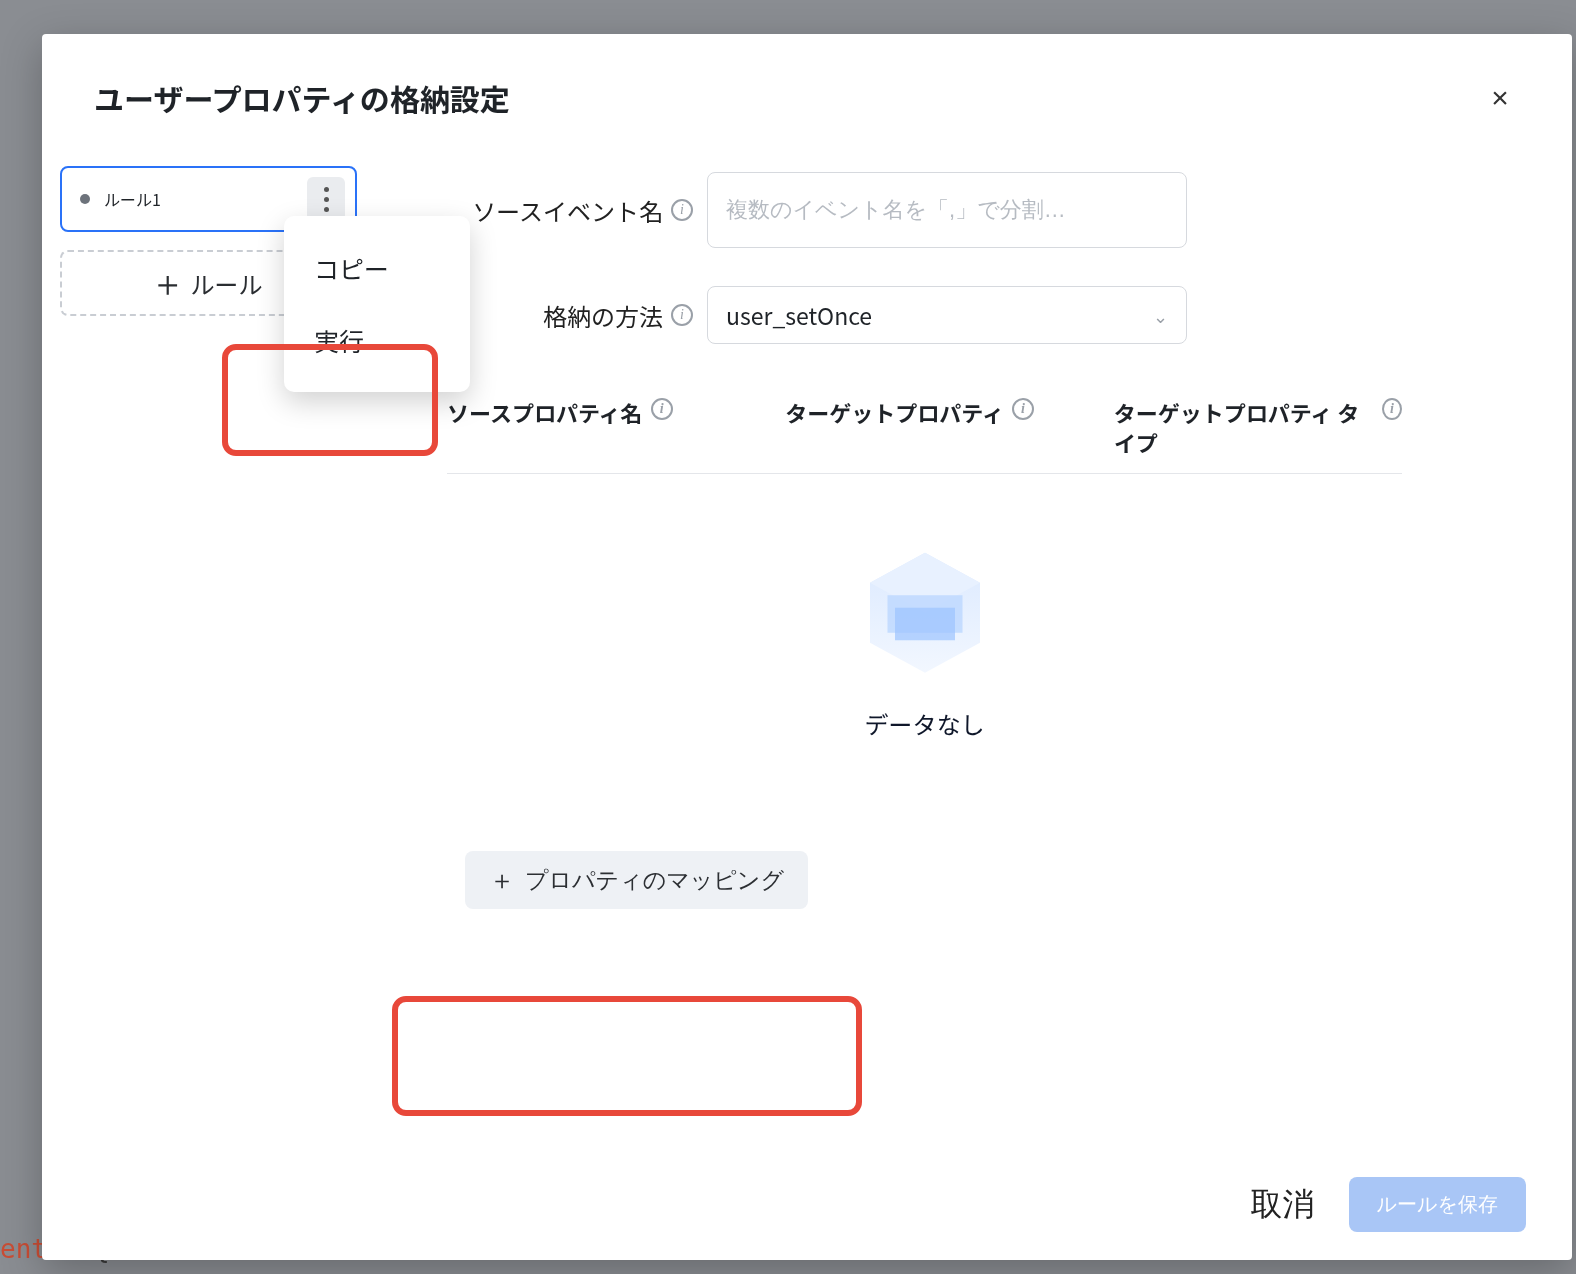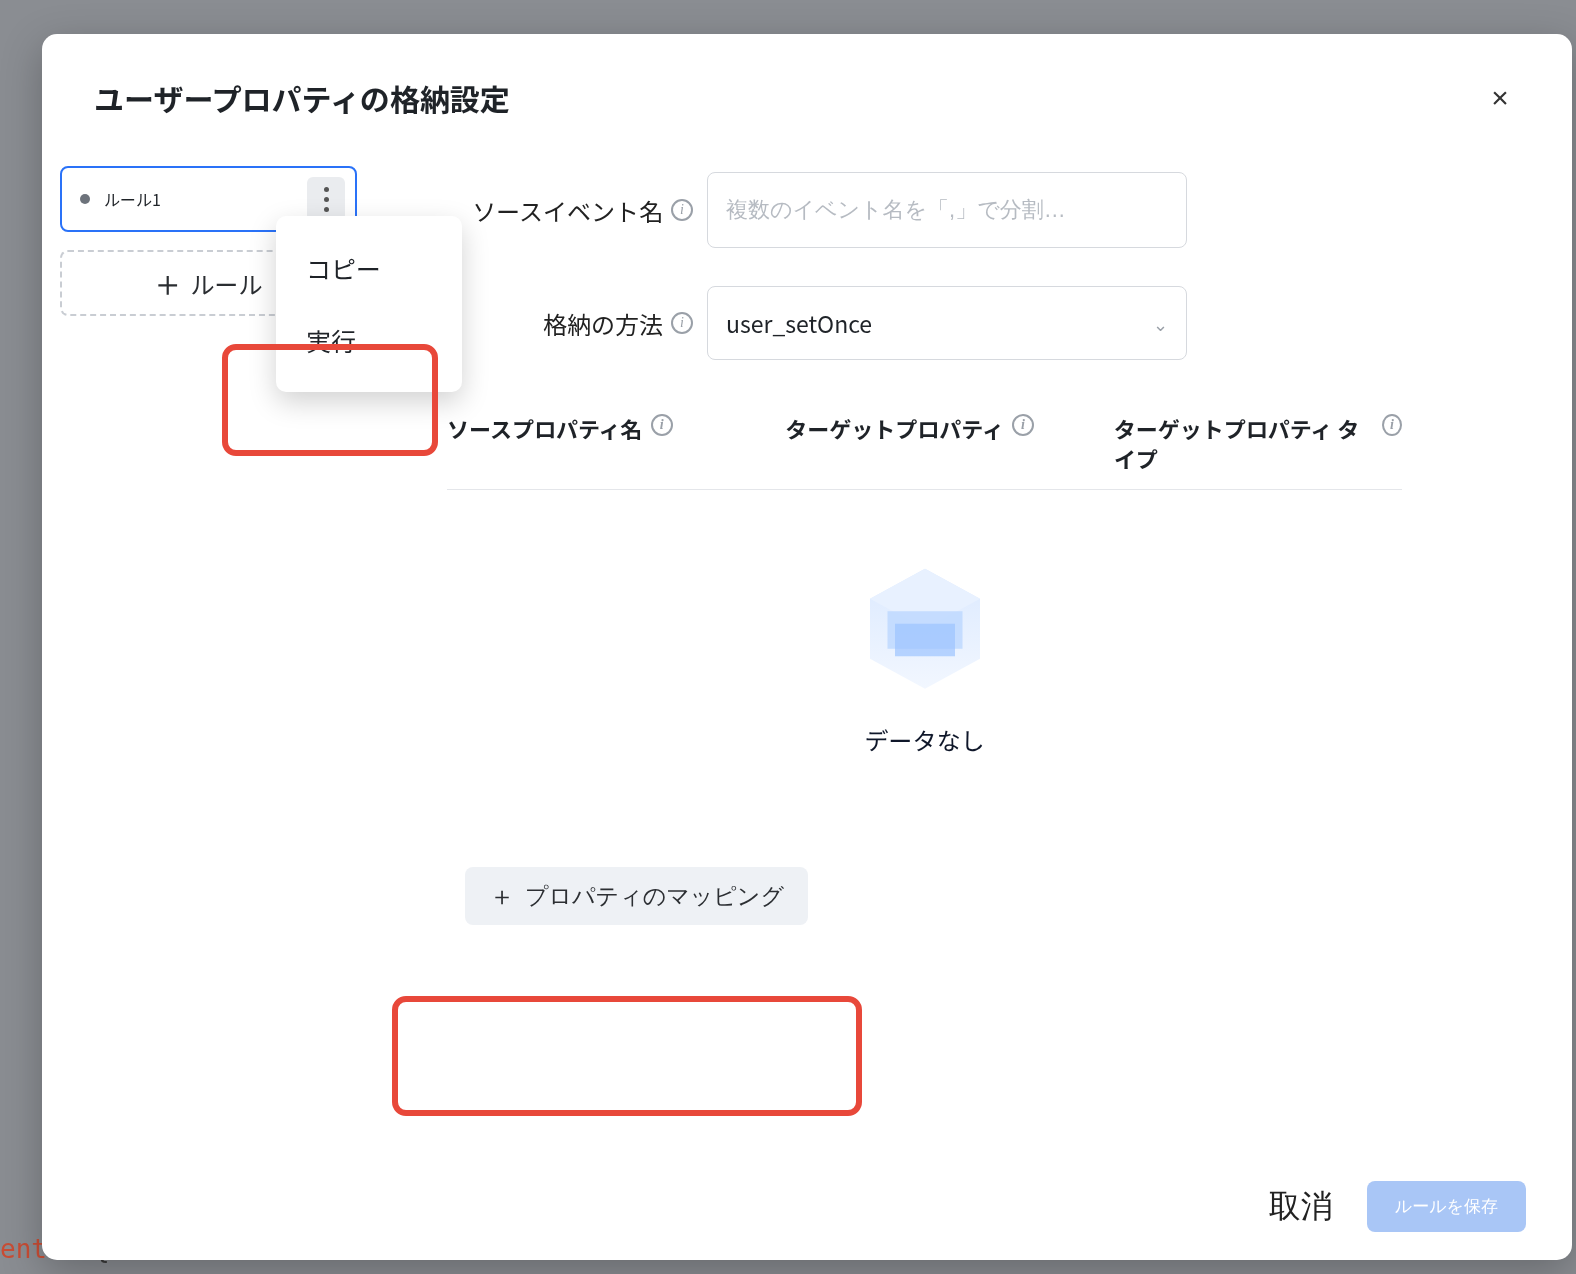--- a/index.html
+++ b/index.html
@@ -6,21 +6,21 @@
 html,body { width:1576px; height:1274px; font-family:"Hiragino Sans","Noto Sans JP","Helvetica Neue",Arial,sans-serif; color:#1f2328; }
 body { position:relative; overflow:hidden; }
 
 
 .page-bg { position:absolute; inset:0; background:#8a8d92; }
 .bg-code { position:absolute; left:0; bottom:10px; color:#c94d35; font-family:ui-monospace,Menlo,monospace; font-size:26px; }
 .bg-code .brace { color:#3a3a3a; }
 
 
 .modal { position:absolute; left:42px; top:34px; width:1530px; height:1226px;
-         background:#fff; border-radius:15px; box-shadow:0 12px 40px rgba(0,0,0,.25);
+         background:#fff; border-radius:4px; box-shadow:0 12px 40px rgba(0,0,0,.25);
          display:flex; flex-direction:column; }
 .modal-header { display:flex; align-items:center; justify-content:space-between;
                 padding:42px 52px 24px 52px; }
 .modal-title { font-size:30px; font-weight:700; }
 .close-btn { width:40px; height:40px; border:none; background:transparent; cursor:pointer;
              display:flex; align-items:center; justify-content:center; font-size:30px; color:#333; }
 
 .modal-body { flex:1; display:flex; padding:0 52px 0 10px; position:relative; }
 
 
@@ -34,21 +34,21 @@
             display:flex; flex-direction:column; align-items:center; justify-content:center;
             gap:5px; cursor:pointer; }
 .more-btn span { width:5px; height:5px; border-radius:50%; background:#555; }
 
 .add-rule { margin-top:18px; height:66px; border:2px dashed #c9cdd3; border-radius:8px;
             display:flex; align-items:center; justify-content:center; gap:10px;
             font-size:24px; color:#2a2d31; cursor:pointer; background:#fff; }
 .plus { font-size:26px; font-weight:500; color:#2a2d31; }
 
 
-.dropdown { position:absolute; left:224px; top:72px; width:186px; background:#fff;
+.dropdown { position:absolute; left:232px; top:72px; width:186px; background:#fff;
             border-radius:10px; box-shadow:0 10px 28px rgba(0,0,0,.18); padding:16px 0; z-index:5; }
 .dropdown-item { padding:18px 30px; font-size:25px; cursor:pointer; }
 .dropdown-item.highlight-box {  }
 
 
 .callout { position:absolute; border:6px solid #e8483a; border-radius:14px; pointer-events:none; z-index:6; }
 .callout-run { left:222px; top:344px; width:216px; height:112px; }
 .callout-map { left:392px; top:996px; width:470px; height:120px; }
 
 
@@ -61,21 +61,21 @@
              display:inline-flex; align-items:center; justify-content:center;
              font-size:14px; color:#9aa0a8; font-family:Georgia,serif; font-style:italic; }
 
 .toggle { width:78px; height:42px; border-radius:42px; background:#1d6ef0; position:relative; cursor:pointer; }
 .toggle .knob { position:absolute; right:4px; top:4px; width:34px; height:34px; background:#fff; border-radius:50%; }
 
 .text-input { flex:0 0 480px; height:76px; border:1px solid #d6d9de; border-radius:8px;
               padding:0 18px; font-size:22px; color:#222; background:#fff; }
 .text-input::placeholder { color:#b6bbc2; }
 
-.select { flex:0 0 480px; height:74px; border:1px solid #d6d9de; border-radius:8px;
+.select { flex:0 0 480px; height:58px; border:1px solid #d6d9de; border-radius:8px;
           padding:0 18px; font-size:23px; display:flex; align-items:center;
           justify-content:space-between; cursor:pointer; background:#fff; }
 .select .chev { color:#9aa0a8; font-size:18px; }
 
 
 .table-head { display:flex; gap:40px; padding:16px 0; border-bottom:1px solid #e4e6ea;
               margin-top:10px; width:955px; }
 .th { font-size:22px; font-weight:700; display:flex; gap:8px; line-height:1.35; }
 .th1 { width:300px; }
 .th2 { width:290px; }
@@ -88,21 +88,21 @@
 
 
 .add-mapping { margin-top:110px; margin-left:18px; height:58px; padding:0 24px;
                background:#eef1f5; border:none; border-radius:8px;
                display:flex; align-items:center; gap:10px; font-size:23px; color:#2c2f33; cursor:pointer; }
 
 
 .modal-footer { display:flex; justify-content:flex-end; align-items:center; gap:34px;
                 padding:22px 46px 28px 0; }
 .btn-cancel { font-size:32px; background:none; border:none; cursor:pointer; color:#222; }
-.btn-save { font-size:17px; background:#a9c6f6; color:#fff; border:none; border-radius:8px;
+.btn-save { font-size:20px; background:#a9c6f6; color:#fff; border:none; border-radius:8px;
             padding:14px 28px; cursor:pointer; }
 </style>
 </head>
 <body>
 
 <div class="page-bg">
   <div class="bg-code">
     <span>ent"</span><span class="brace">: {</span>
   </div>
 </div>

